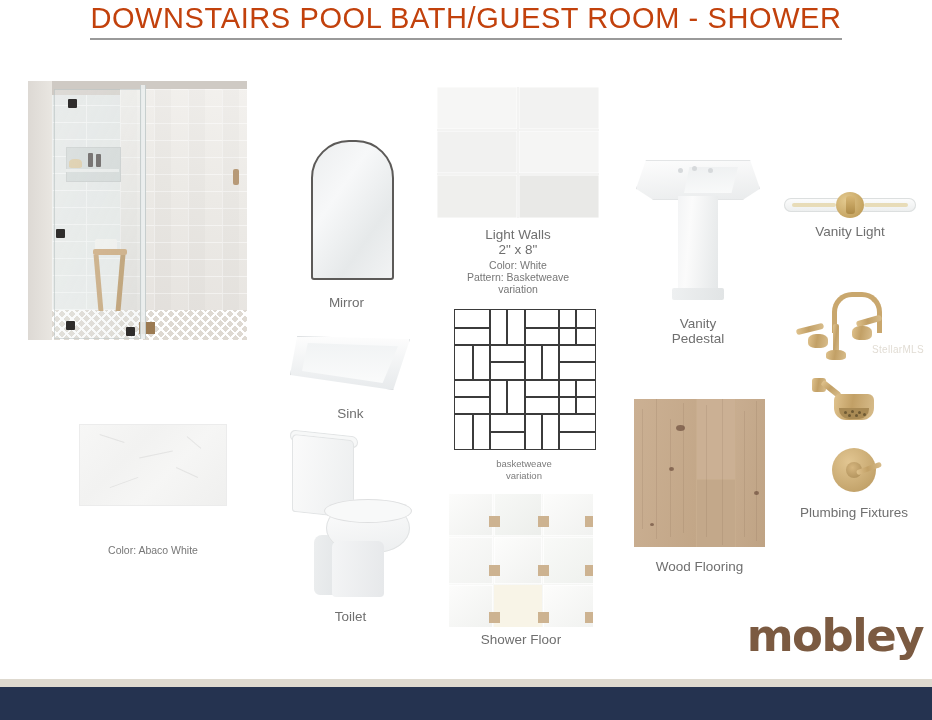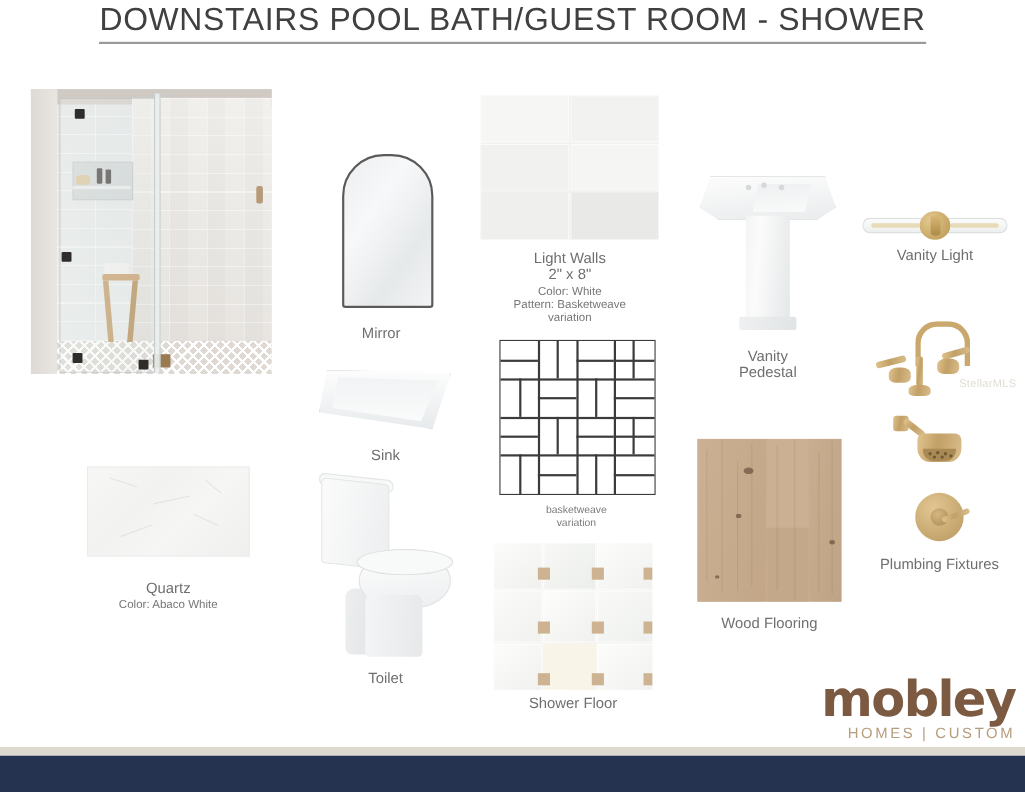--- a/index.html
+++ b/index.html
@@ -6,21 +6,21 @@
   body{
     width:932px;height:720px;overflow:hidden;background:#ffffff;
     font-family:"Liberation Sans","DejaVu Sans",sans-serif;
     color:#6b6b6b;position:relative;
   }
   .board{position:absolute;inset:0;background:#fff;}
 
   
   .title-wrap{position:absolute;left:0;top:2px;width:932px;text-align:center;}
   .title{
-    display:inline-block;font-size:29px;letter-spacing:.6px;color:#404040;
+    display:inline-block;font-size:29px;letter-spacing:.6px;color:#c2410c;
     font-weight:400;padding-bottom:3px;border-bottom:2px solid #9a9a9a;
     font-family:"Liberation Sans","DejaVu Sans",sans-serif;
   }
 
   
   .cap{position:absolute;text-align:center;color:#6f6f6f;font-size:13.5px;line-height:15px;}
   .cap.sm{font-size:10.5px;line-height:12px;color:#777;}
   .cap.xs{font-size:9.5px;line-height:11px;color:#7c7c7c;}
 
   
@@ -233,21 +233,20 @@
     <div class="hinge" style="left:98px;top:246px;"></div>
   </div>
 
   <div class="counter-swatch">
     <i style="left:20px;top:14px;width:26px;height:1px;transform:rotate(18deg);"></i>
     <i style="left:60px;top:30px;width:34px;height:1px;transform:rotate(-12deg);"></i>
     <i style="left:96px;top:48px;width:24px;height:1px;transform:rotate(25deg);"></i>
     <i style="left:30px;top:58px;width:30px;height:1px;transform:rotate(-20deg);"></i>
     <i style="left:106px;top:18px;width:18px;height:1px;transform:rotate(40deg);"></i>
   </div>
-  <div class="cap" style="left:55px;top:527px;width:196px;">Quartz</div>
   <div class="cap sm" style="left:55px;top:544px;width:196px;">Color: Abaco White</div>
 
   <div class="mirror"></div>
   <div class="cap" style="left:277px;top:295px;width:139px;">Mirror</div>
 
   <div class="sink">
     <div class="rim"></div>
     <div class="basin"></div>
   </div>
   <div class="cap" style="left:281px;top:406px;width:139px;">Sink</div>
@@ -395,19 +394,18 @@
     </div>
     <div class="valve"></div>
     <div class="valve-c"></div>
     <div class="valve-lever gold"></div>
   </div>
   <div class="watermark">StellarMLS</div>
   <div class="cap" style="left:775px;top:505px;width:158px;">Plumbing Fixtures</div>
 
   <div class="logo">
     <div class="logo-main">mobley</div>
-    <div class="logo-sub">HOMES | CUSTOM</div>
   </div>
 
   <div class="beige-bar"></div>
   <div class="navy-bar"></div>
 
 </div>
 
 </body></html>

